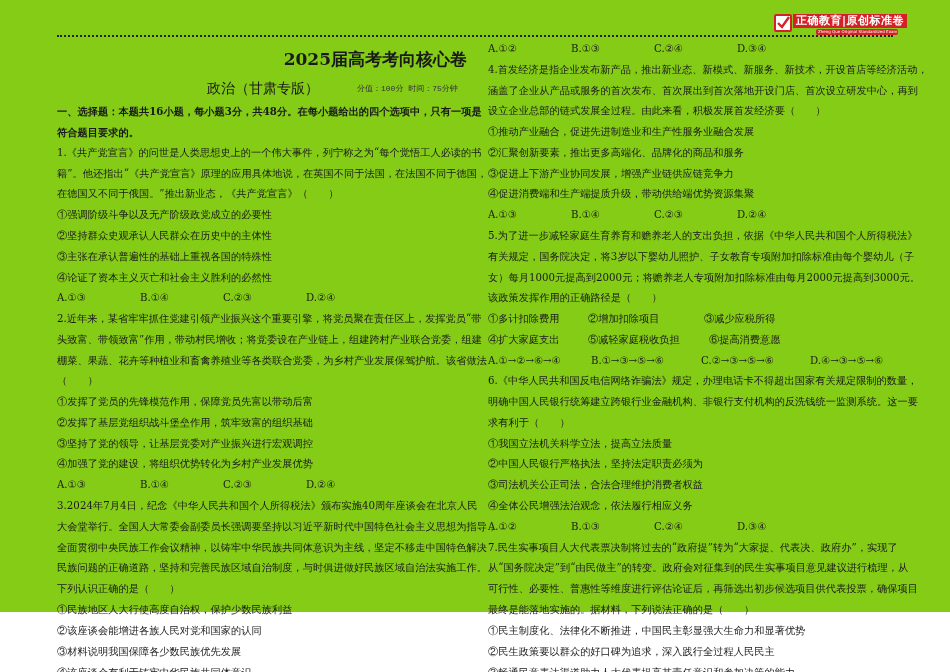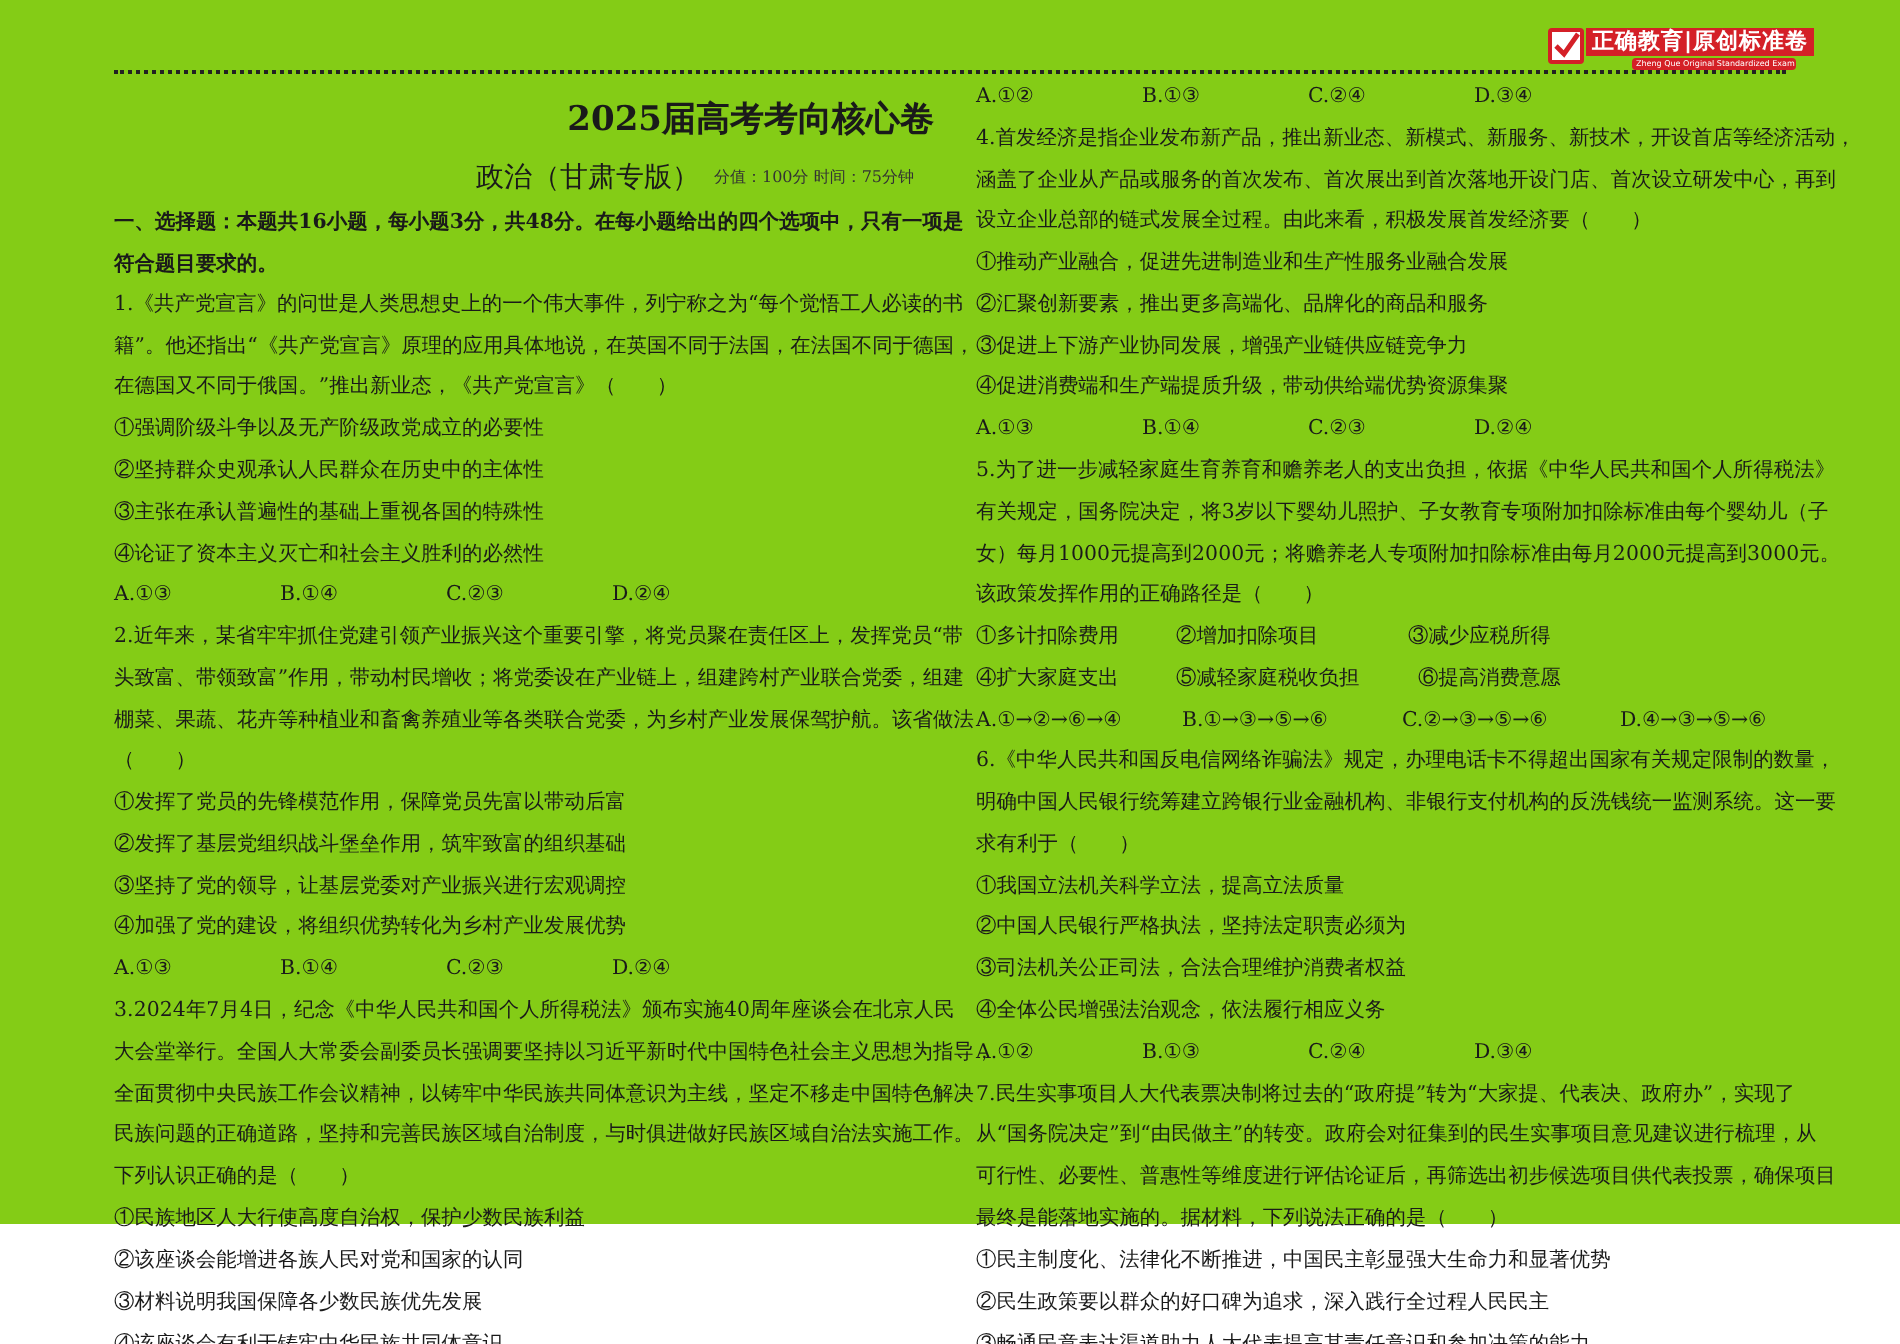--- a/index.html
+++ b/index.html
@@ -16,22 +16,22 @@
                font-weight:bold; color:#fff; background:#d42027; padding:0 3px; letter-spacing:0.5px;
                font-family:"DejaVu Sans",sans-serif; white-space:nowrap; }
   .logo .sub { position:absolute; left:42px; top:15px; height:6px; line-height:6px; font-size:4px; color:#fff;
                background:#d42027; padding:0 2px; font-family:"DejaVu Sans",sans-serif; border-radius:2px;
                white-space:nowrap; width:78px; overflow:hidden; }
   .col { position:absolute; top:0; }
   .col-left { left:57px; width:410px; }
   .col-right { left:488px; width:410px; }
   .title { position:absolute; left:0; top:48px; width:410px; text-align:right; font-size:17px; font-weight:bold; }
   .subtitle { position:absolute; left:0; top:80px; width:410px; font-size:14px; }
-  .subtitle .name { position:absolute; left:150px; top:0;margin-left:31px; }
-  .subtitle .meta { position:absolute; left:300px; top:3px; font-size:8px; color:#333; white-space:nowrap; }
+  .subtitle .name { position:absolute; left:150px; top:0; }
+  .subtitle .meta { position:absolute; left:300px; top:3px; font-size:8px; color:#333; white-space:nowrap;font-family:Liberation Mono, monospace; }
   .line { position:absolute; left:0; font-size:10.2px; line-height:14px; white-space:nowrap; letter-spacing:0.05px; }
   .bold { font-weight:bold; }
   .choices { position:absolute; left:0; font-size:10.2px; line-height:14px; white-space:nowrap; }
   .choices span { position:absolute; top:0; }
   .footer { position:absolute; left:0; top:626px; width:950px; text-align:center; font-size:7px; color:#333; }
 </style>
 </head>
 <body>
 
 <div class="page">

